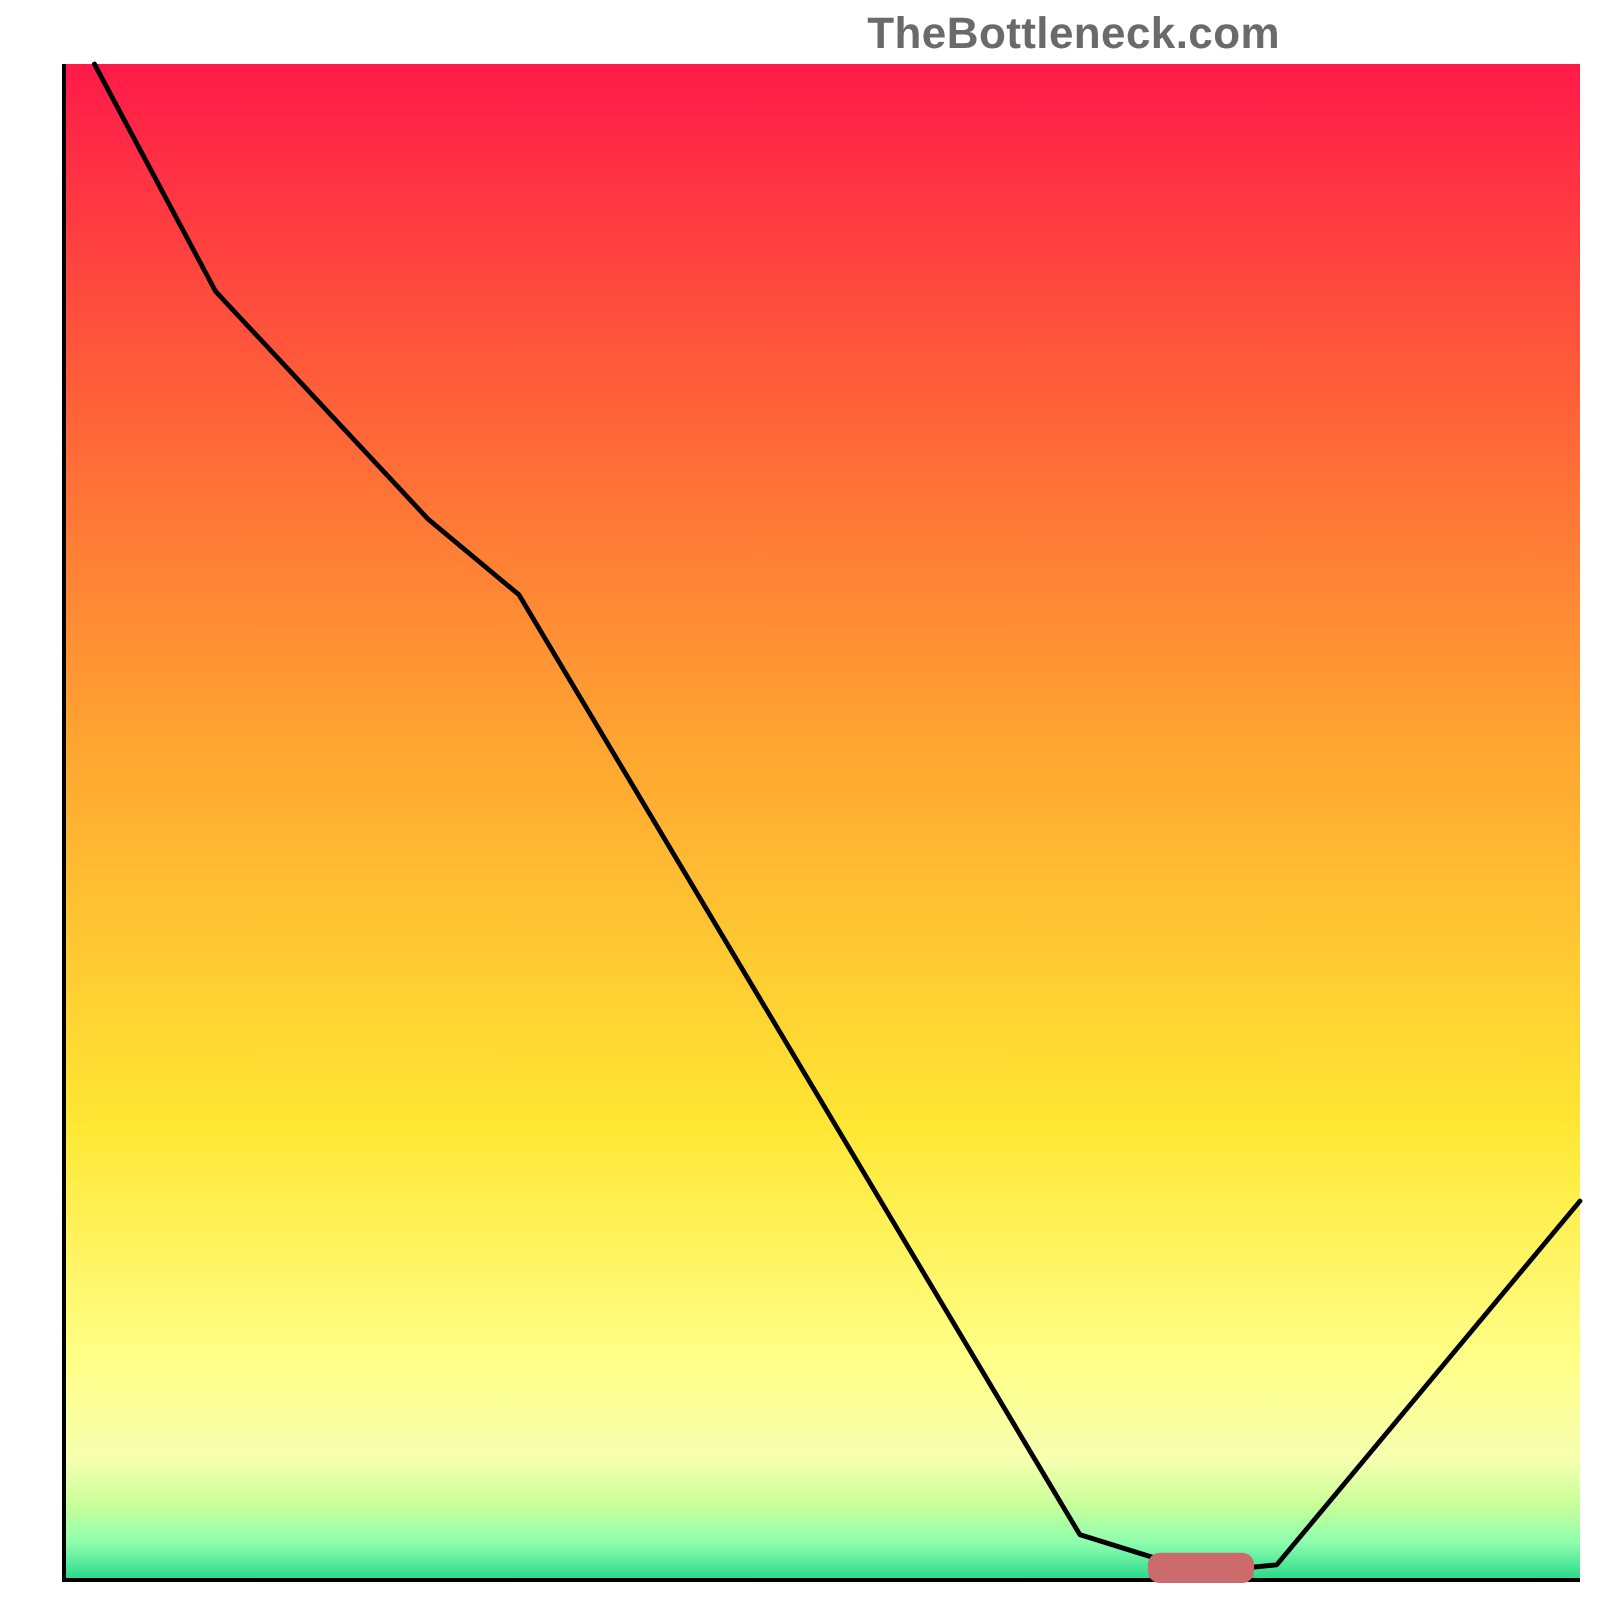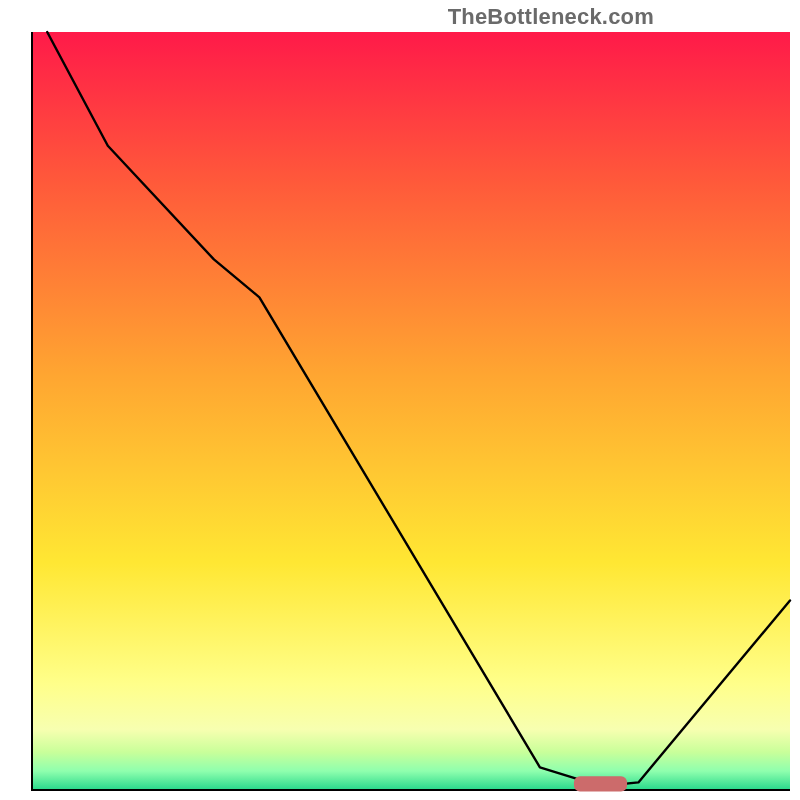--- a/index.html
+++ b/index.html
@@ -8,21 +8,20 @@
     width: 800px;
     height: 800px;
     background: #ffffff;
     font-family: Arial, Helvetica, sans-serif;
     overflow: hidden;
   }
   .stage {
     position: relative;
     width: 650px;
     height: 800px;
-    padding-left: 14px;
   }
   .watermark {
     position: absolute;
     top: 4px;
     right: 10px;
     font-size: 22px;
     font-weight: 600;
     color: #6a6a6a;
     letter-spacing: 0.2px;
     user-select: none;

